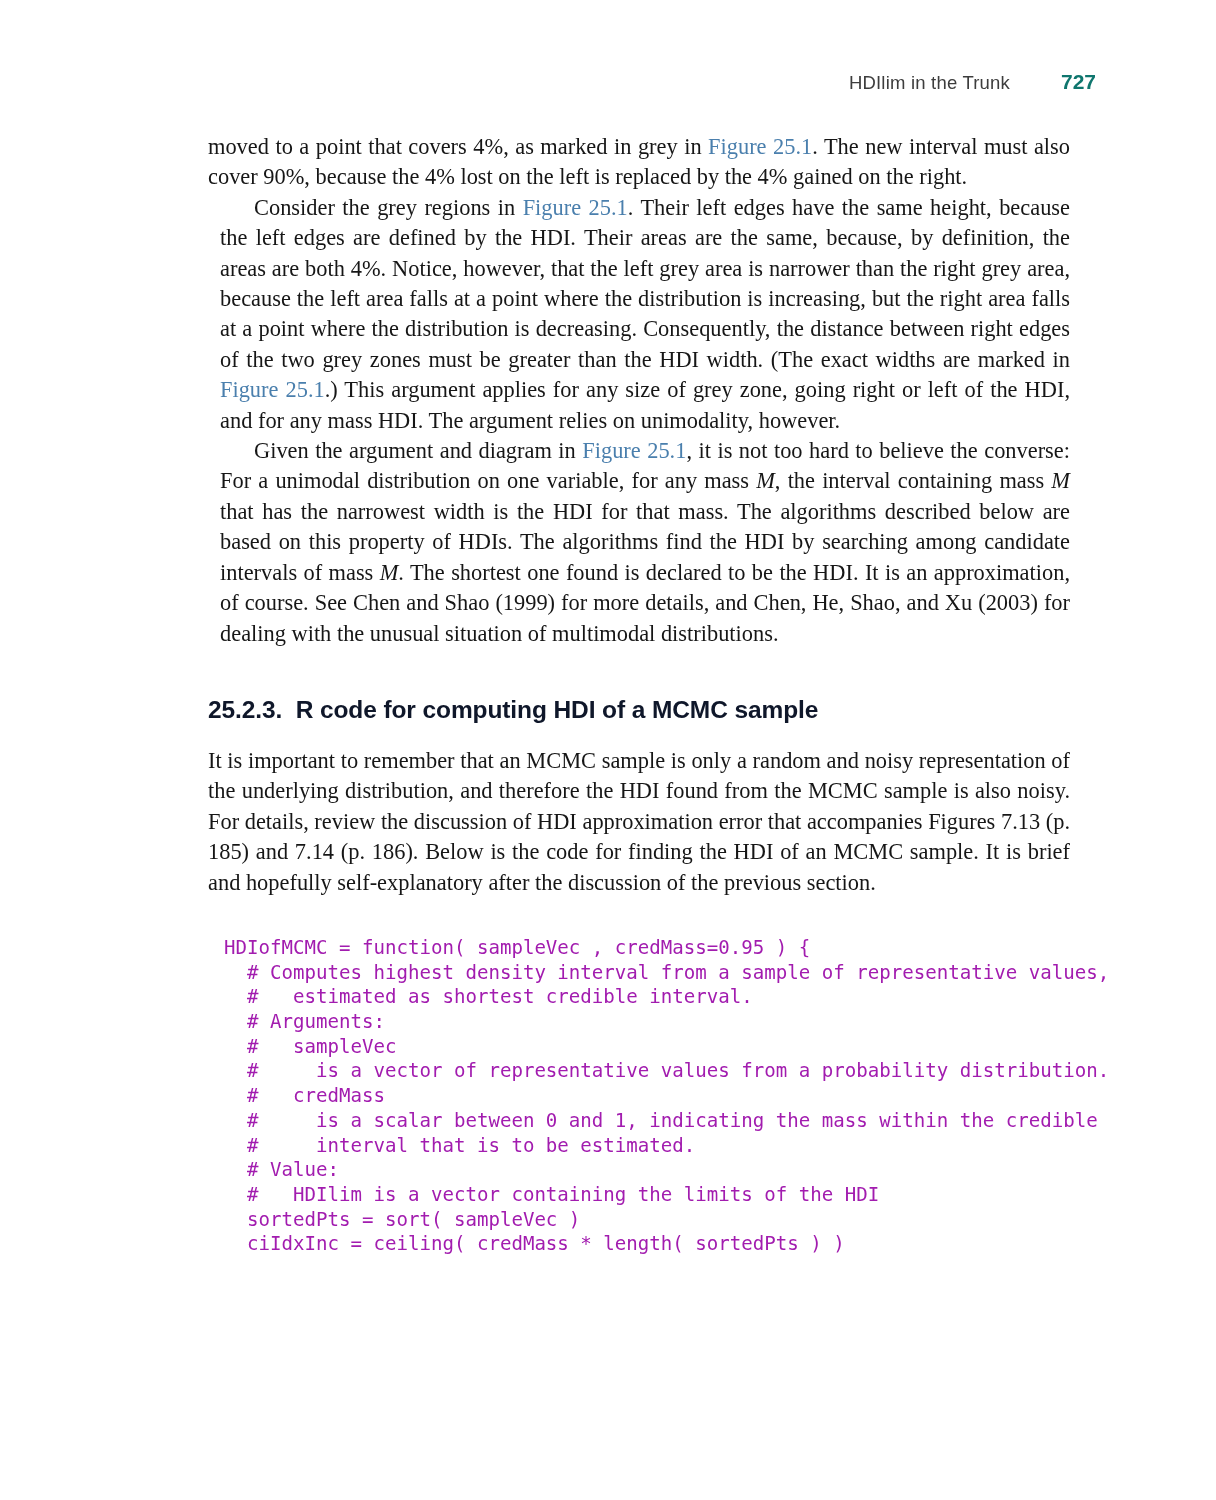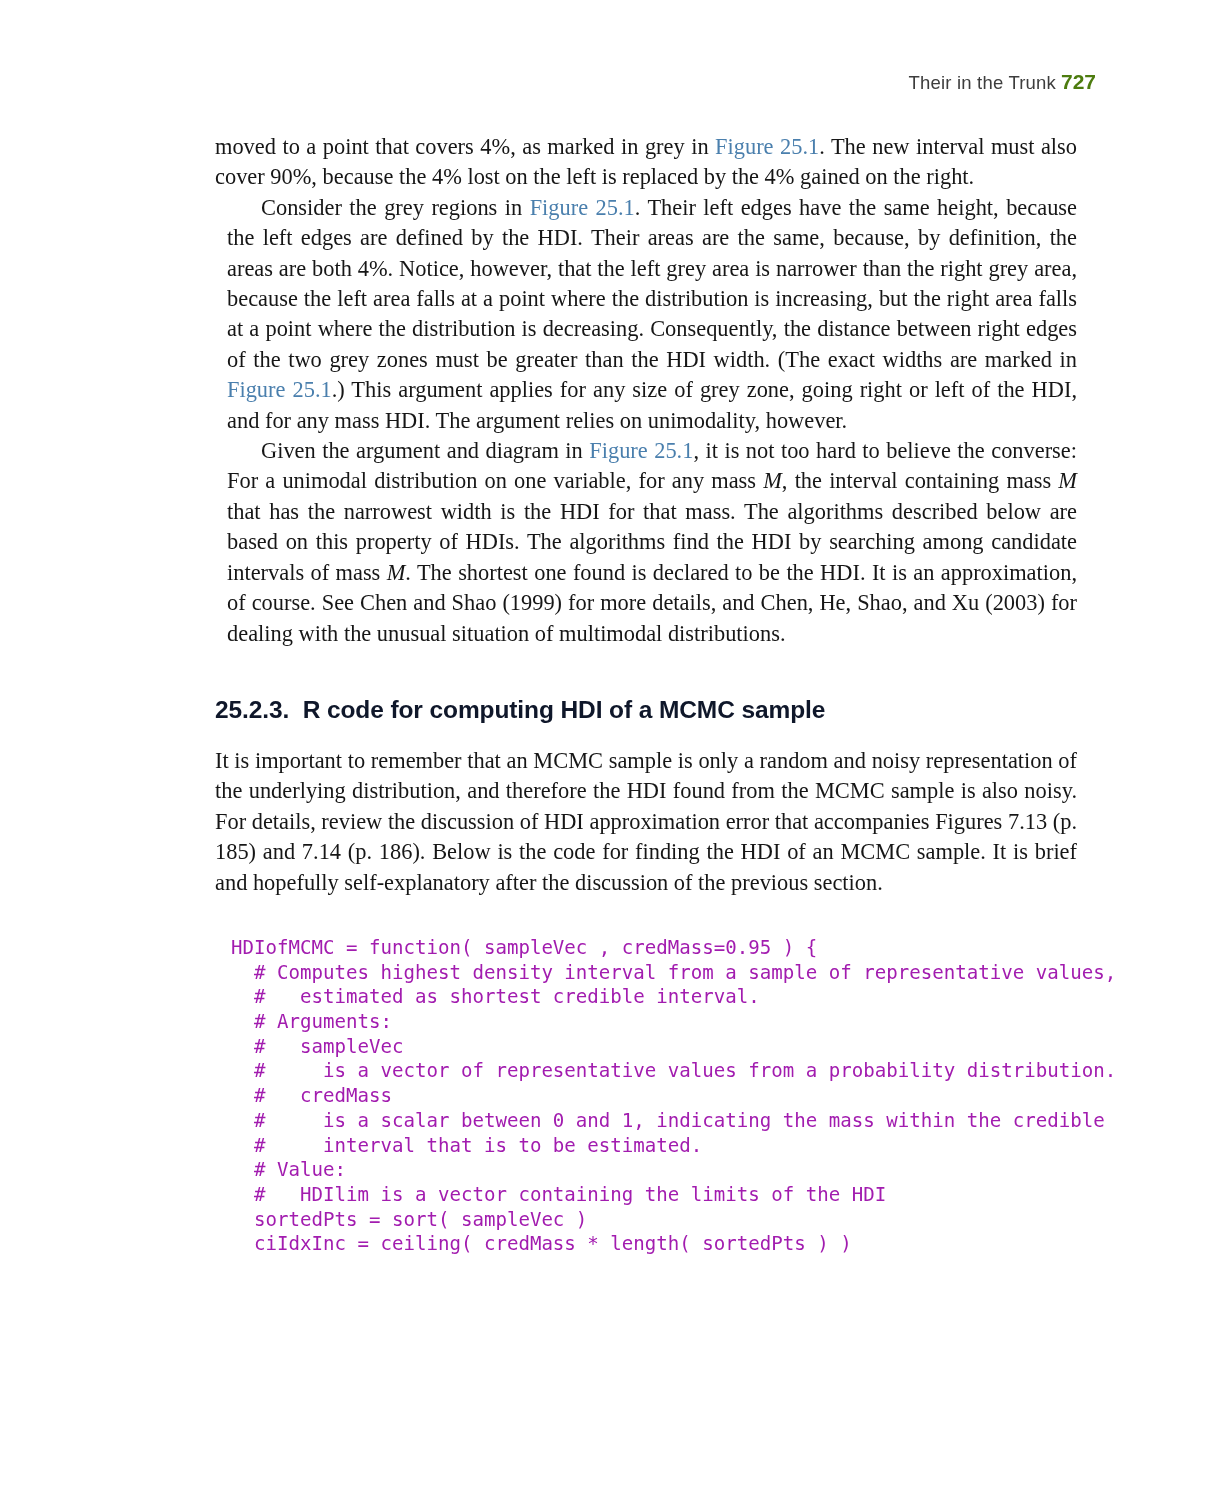--- a/index.html
+++ b/index.html
@@ -31,30 +31,31 @@
     font-family: "Liberation Sans", sans-serif;
     font-size: 18.5px;
     letter-spacing: 0.2px;
     color: #3d3d3d;
     font-weight: 400;
   }
   .running-head-page {
     font-family: "Liberation Sans", sans-serif;
     font-size: 21px;
     font-weight: bold;
-    color: #4d7c0f;
+    color: #0f766e;
+    margin-left: 46px;
     min-width: 40px;
     text-align: right;
   }
 
   
   .body-col {
     position: absolute;
     top: 132px;
-    left: 215px;
+    left: 208px;
     width: 862px;
   }
 
   p.para {
     margin: 0;
     text-align: justify;
     text-justify: inter-word;
     font-size: 22.4px;
     line-height: 30.4px;
     color: #161616;
@@ -91,21 +92,21 @@
     white-space: pre;
     letter-spacing: 0px;
   }
 </style>
 </head>
 <body>
 
 <div class="page">
 
   <div class="running-head">
-    <span class="running-head-title">Their in the Trunk</span>
+    <span class="running-head-title">HDIlim in the Trunk</span>
     <span class="running-head-page">727</span>
   </div>
 
   <div class="body-col">
 
     <p class="para noindent"><span>moved to a point that covers 4%, as marked in grey in </span><span class="xref">Figure 25.1</span><span>. The new interval must also cover 90%, because the 4% lost on the left is replaced by the 4% gained on the right.</span></p>
 
     <p class="para indent"><span>Consider the grey regions in </span><span class="xref">Figure 25.1</span><span>. Their left edges have the same height, because the left edges are defined by the HDI. Their areas are the same, because, by definition, the areas are both 4%. Notice, however, that the left grey area is narrower than the right grey area, because the left area falls at a point where the distribution is increasing, but the right area falls at a point where the distribution is decreasing. Consequently, the distance between right edges of the two grey zones must be greater than the HDI width. (The exact widths are marked in </span><span class="xref">Figure 25.1</span><span>.) This argument applies for any size of grey zone, going right or left of the HDI, and for any mass HDI. The argument relies on unimodality, however.</span></p>
 
     <p class="para indent"><span>Given the argument and diagram in </span><span class="xref">Figure 25.1</span><span>, it is not too hard to believe the converse: For a unimodal distribution on one variable, for any mass </span><span class="mathvar">M</span><span>, the interval containing mass </span><span class="mathvar">M</span><span> that has the narrowest width is the HDI for that mass. The algorithms described below are based on this property of HDIs. The algorithms find the HDI by searching among candidate intervals of mass </span><span class="mathvar">M</span><span>. The shortest one found is declared to be the HDI. It is an approximation, of course. See Chen and Shao (1999) for more details, and Chen, He, Shao, and Xu (2003) for dealing with the unusual situation of multimodal distributions.</span></p>

